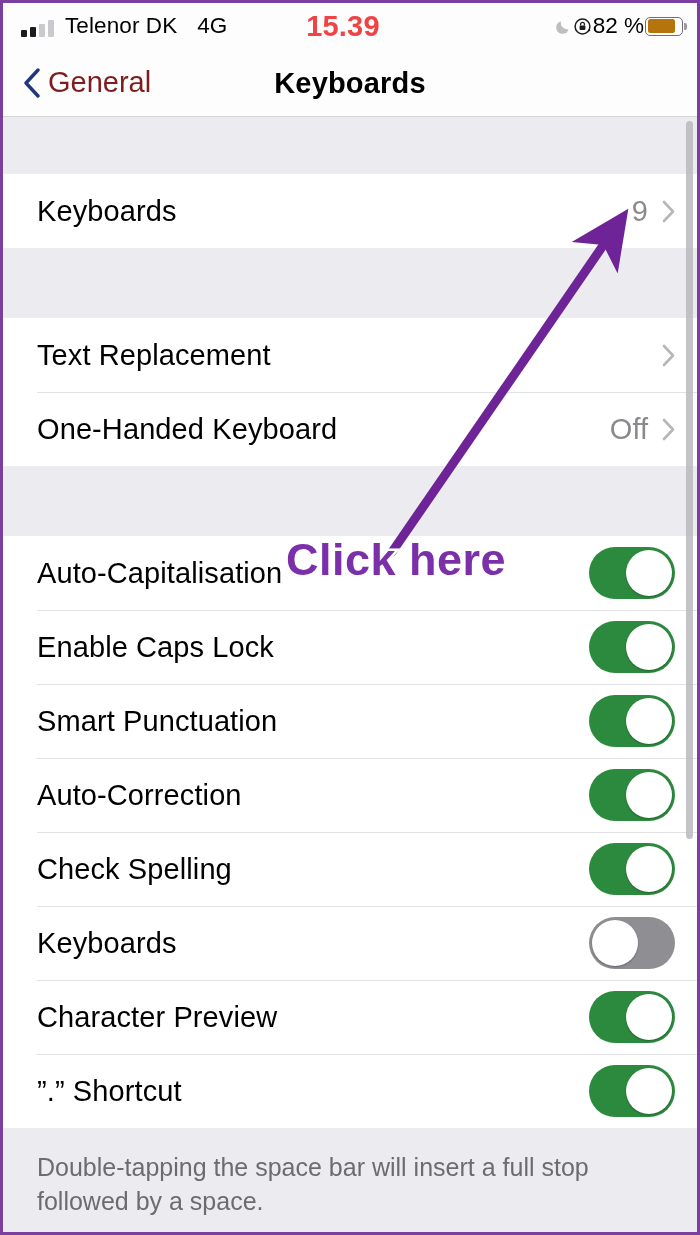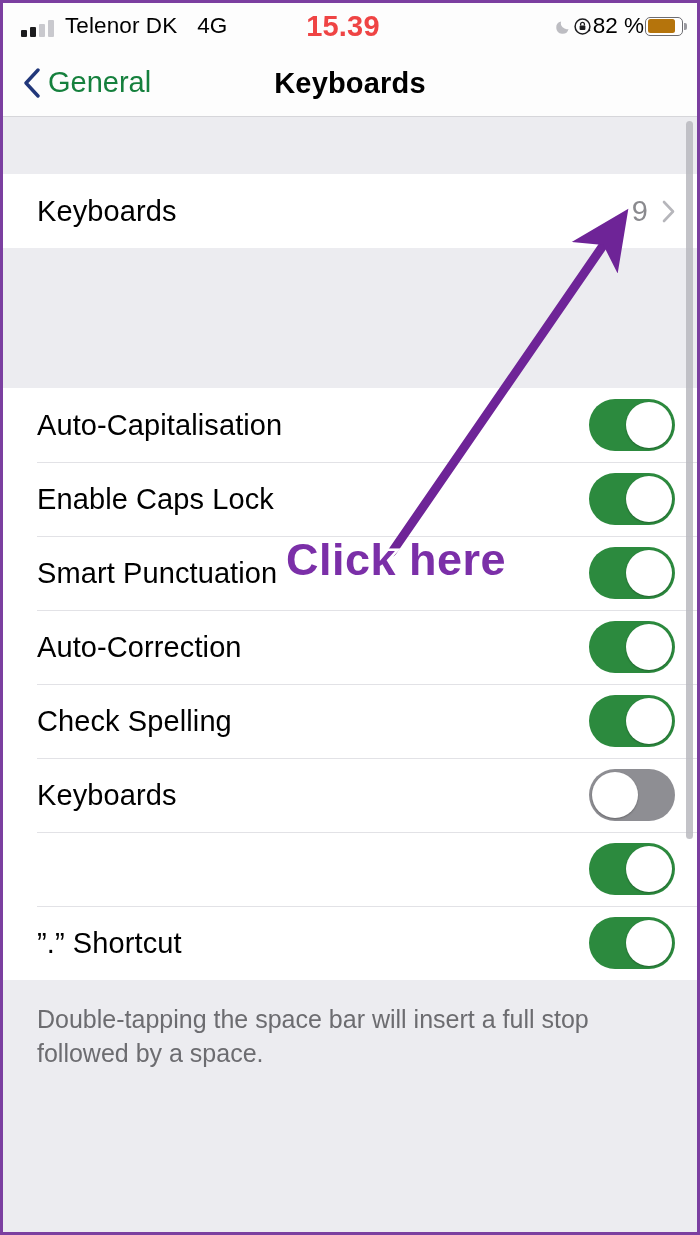--- a/index.html
+++ b/index.html
@@ -60,21 +60,21 @@
   .navbar {
     position:absolute; top:46px; left:0; right:0; height:68px;
     background:#fdfdfd;
     border-bottom:1px solid #d6d6da;
   }
   .nav-back {
     position:absolute; left:20px; top:50%; transform:translateY(-50%);
     display:flex; align-items:center; gap:8px; cursor:pointer;
   }
   .chev-back { width:17px; height:30px; }
-  .nav-back-label { font-size:29px; color:#15803d; line-height:1; }
+  .nav-back-label { font-size:29px; color:#7f1d1d; line-height:1; }
   .nav-title {
     position:absolute; left:0; right:0; top:50%; transform:translateY(-50%);
     text-align:center; font-size:29px; font-weight:bold; color:#000;
     letter-spacing:.2px;
   }
 
   
   .list {
     position:absolute; top:114px; left:0; right:0; bottom:0;
     background:#ececf0; overflow:hidden;
@@ -207,20 +207,44 @@
             <svg width="13" height="23" viewBox="0 0 13 23">
               <path d="M2 2l9 9.5L2 21" fill="none" stroke="#b6b6bb" stroke-width="2.6" stroke-linecap="round" stroke-linejoin="round"></path>
             </svg>
           </span>
         </span>
       </div>
     </div>
 
     <div class="gap" style="height:70px"></div>
 
+    <div class="group">
+      <div class="row">
+        <span class="row-label">Text Replacement</span>
+        <span class="row-right">
+          <span class="row-value"></span>
+          <span class="chev">
+            <svg width="13" height="23" viewBox="0 0 13 23">
+              <path d="M2 2l9 9.5L2 21" fill="none" stroke="#b6b6bb" stroke-width="2.6" stroke-linecap="round" stroke-linejoin="round"></path>
+            </svg>
+          </span>
+        </span>
+      </div>
+      <div class="row">
+        <span class="row-label">One-Handed Keyboard</span>
+        <span class="row-right">
+          <span class="row-value">Off</span>
+          <span class="chev">
+            <svg width="13" height="23" viewBox="0 0 13 23">
+              <path d="M2 2l9 9.5L2 21" fill="none" stroke="#b6b6bb" stroke-width="2.6" stroke-linecap="round" stroke-linejoin="round"></path>
+            </svg>
+          </span>
+        </span>
+      </div>
+    </div>
 
     <div class="gap" style="height:70px"></div>
 
     <div class="group">
       <div class="row">
         <span class="row-label">Auto-Capitalisation</span>
         <span class="row-right">
           <span class="toggle on">
               <span class="knob"></span>
             </span>
@@ -260,20 +284,21 @@
       </div>
       <div class="row">
         <span class="row-label">Keyboards</span>
         <span class="row-right">
           <span class="toggle off">
               <span class="knob"></span>
             </span>
         </span>
       </div>
       <div class="row">
+        <span class="row-label">Character Preview</span>
         <span class="row-right">
           <span class="toggle on">
               <span class="knob"></span>
             </span>
         </span>
       </div>
       <div class="row">
         <span class="row-label">”.” Shortcut</span>
         <span class="row-right">
           <span class="toggle on">

